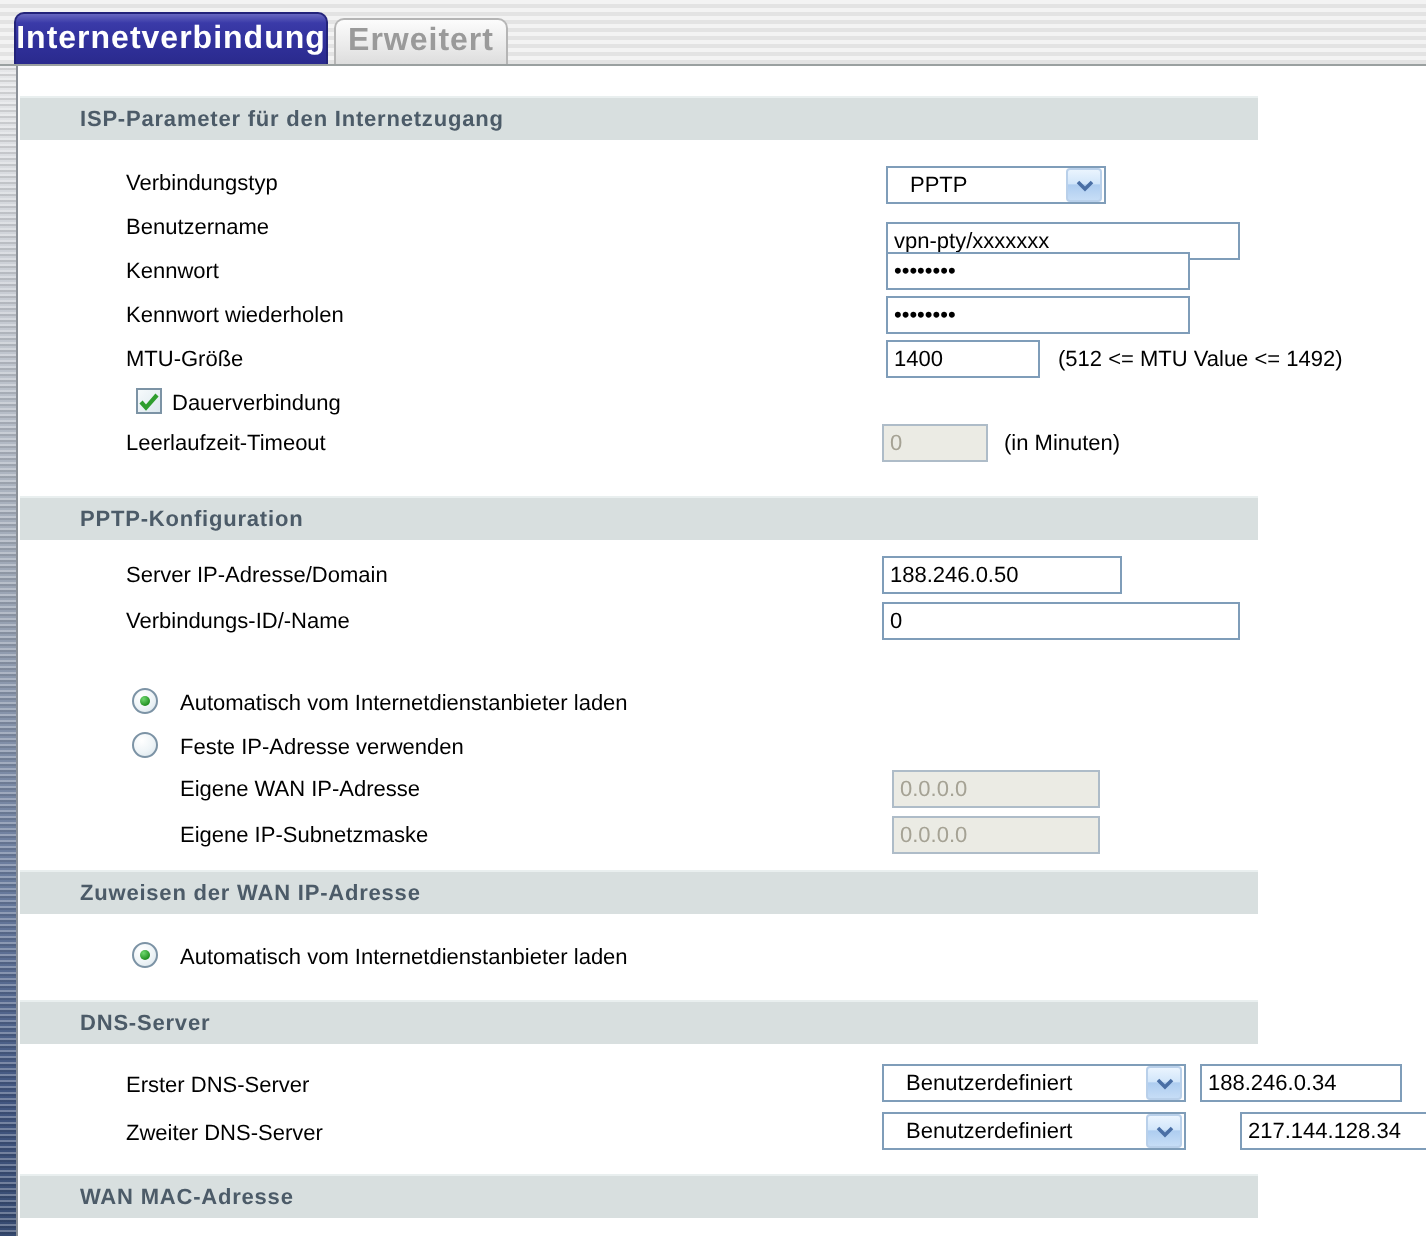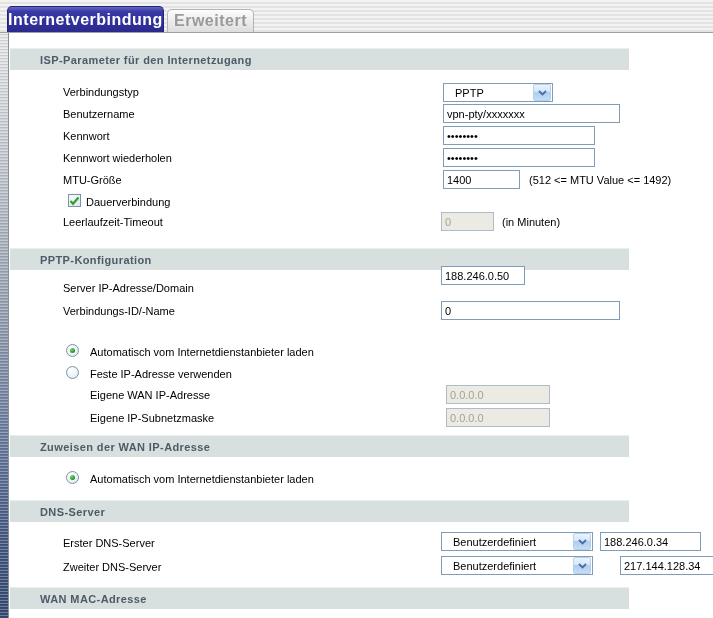--- a/index.html
+++ b/index.html
@@ -115,21 +115,21 @@
 <div class="combo" style="left:443px; top:83px; width:110px">
   <span class="val">PPTP</span>
   <span class="btn">
     <svg width="9" height="6" viewBox="0 0 9 6">
         <path d="M1 1 L4.5 4.5 L8 1" fill="none" stroke="#4a6fa5" stroke-width="1.8"></path>
       </svg>
   </span>
 </div>
 
 <span class="lbl" style="left:63px; top:108px">Benutzername</span>
-<input class="txt" style="left: 443px; top: 104px; width: 177px;" type="text" value="vpn-pty/xxxxxxx">
+<input class="txt" style="left: 443px; top: 111px; width: 177px;" type="text" value="vpn-pty/xxxxxxx">
 
 <span class="lbl" style="left:63px; top:130px">Kennwort</span>
 <input class="txt" style="left: 443px; top: 126px; width: 152px;" type="text" value="••••••••">
 
 <span class="lbl" style="left:63px; top:152px">Kennwort wiederholen</span>
 <input class="txt" style="left: 443px; top: 148px; width: 152px;" type="text" value="••••••••">
 
 <span class="lbl" style="left:63px; top:174px">MTU-Größe</span>
 <input class="txt" style="left: 443px; top: 170px; width: 77px;" type="text" value="1400">
 <span class="lbl" style="left:529px; top:174px">(512 &lt;= MTU Value &lt;= 1492)</span>
@@ -141,21 +141,21 @@
 </div>
 <span class="lbl" style="left:86px; top:196px">Dauerverbindung</span>
 
 <span class="lbl" style="left:63px; top:216px">Leerlaufzeit-Timeout</span>
 <input class="txt disabled" style="left: 441px; top: 212px; width: 53px;" type="text" disabled="" value="0">
 <span class="lbl" style="left:502px; top:216px">(in Minuten)</span>
 
 <div class="hdr" style="top:248px">PPTP-Konfiguration</div>
 
 <span class="lbl" style="left:63px; top:282px">Server IP-Adresse/Domain</span>
-<input class="txt" style="left: 441px; top: 266px; width: 84px;" type="text" value="188.246.0.50">
+<input class="txt" style="left: 441px; top: 278px; width: 120px;" type="text" value="188.246.0.50">
 
 <span class="lbl" style="left:63px; top:305px">Verbindungs-ID/-Name</span>
 <input class="txt" style="left: 441px; top: 301px; width: 179px;" type="text" value="0">
 
 <div class="radio sel" style="left:66px; top:344px"></div>
 <span class="lbl" style="left:90px; top:346px">Automatisch vom Internetdienstanbieter laden</span>
 
 <div class="radio" style="left:66px; top:366px"></div>
 <span class="lbl" style="left:90px; top:368px">Feste IP-Adresse verwenden</span>
 

